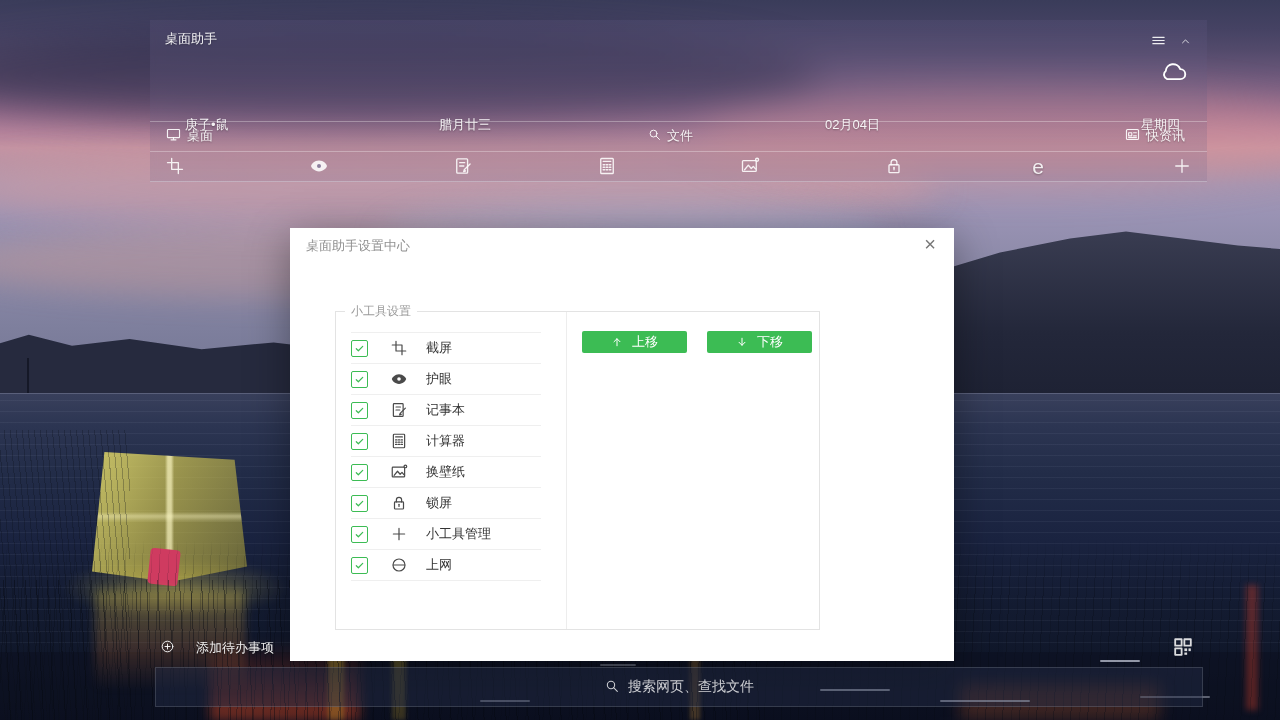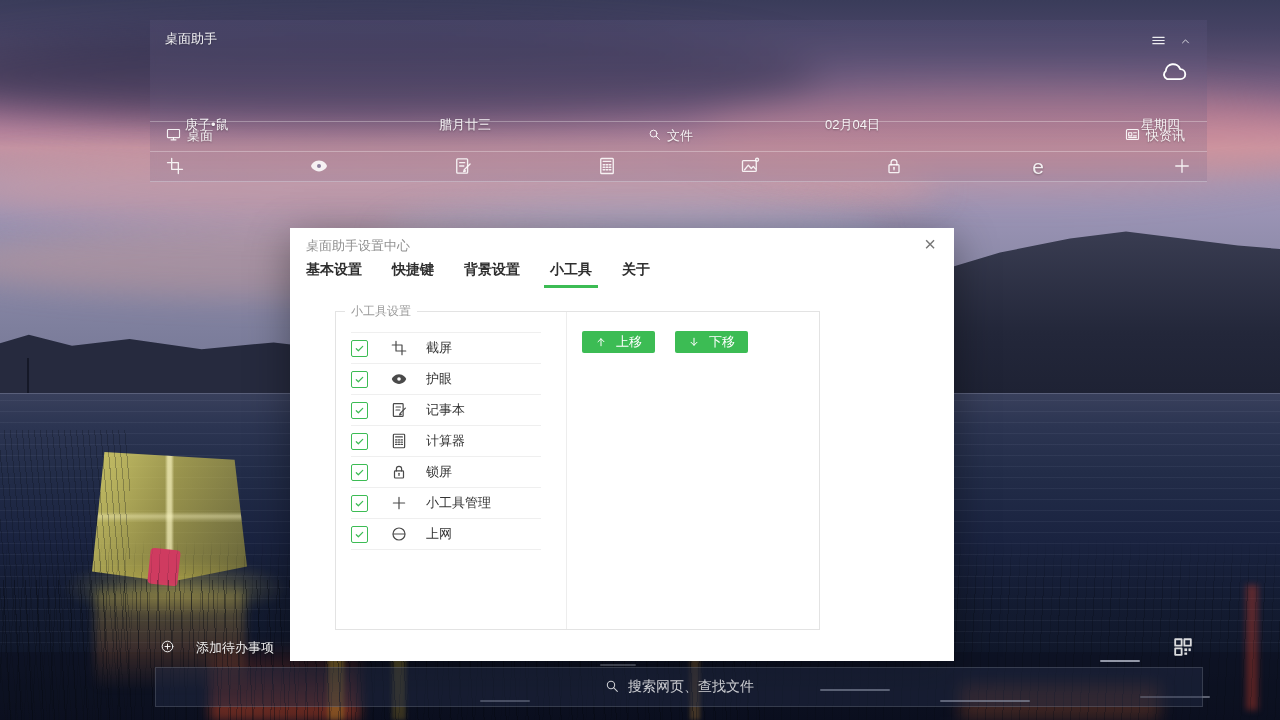--- a/index.html
+++ b/index.html
@@ -96,21 +96,21 @@
   .legend{position:absolute;top:-9px;left:9px;background:#fff;padding:0 6px;font-size:12px;color:#9a9a9a;}
   .vdiv{position:absolute;left:230px;top:0;bottom:0;width:1px;background:#ededed;}
   .wlist{position:absolute;left:15px;top:20px;width:190px;border-top:1px solid #efefef;}
   .wrow{height:30px;display:flex;align-items:center;border-bottom:1px solid #efefef;cursor:pointer;}
   .cbx{width:15px;height:15px;border:1px solid #3cbc54;border-radius:2px;background:#fff;
     display:flex;align-items:center;justify-content:center;margin-right:22px;flex:0 0 auto;}
   .cbx svg{stroke:#3cbc54;fill:none;stroke-width:2.6;stroke-linecap:round;stroke-linejoin:round;}
   .wicon{color:#4a4a4a;margin-right:18px;display:flex;}
   .wlabel{font-size:13px;color:#333;}
   .btns{position:absolute;left:246px;top:19px;display:flex;gap:20px;}
-  .gbtn{height:22px;padding:0 13px;background:#3cbc54;color:#fff;font-size:13px;border:none;
+  .gbtn{height:22px;padding:0 29px;background:#3cbc54;color:#fff;font-size:13px;border:none;
     border-radius:2px;display:flex;align-items:center;gap:9px;cursor:pointer;
     font-family:"Liberation Sans","DejaVu Sans",sans-serif;}
   .gbtn svg{stroke:#fff;fill:none;stroke-width:2;stroke-linecap:round;stroke-linejoin:round;}
 
   
   .addtodo{position:absolute;left:160px;top:639px;display:flex;align-items:center;gap:21px;
     color:rgba(255,255,255,.92);font-size:13px;text-shadow:0 1px 2px rgba(0,0,0,.5);cursor:pointer;}
   .searchbar{position:absolute;left:155px;top:667px;width:1048px;height:40px;box-sizing:border-box;
     background:rgba(35,45,70,.45);border:1px solid rgba(255,255,255,.14);
     display:flex;align-items:center;justify-content:center;gap:8px;
@@ -315,27 +315,20 @@
           <svg class="ic" width="20" height="20">
             <use href="#sym-plus"></use>
           </svg>
         </span>
     </div>
   </div>
 
   <div class="dialog">
     <div class="d-title">桌面助手设置中心</div>
     <div class="d-close">×</div>
-    <div class="tabs">
-      <div class="tab">基本设置</div>
-      <div class="tab">快捷键</div>
-      <div class="tab">背景设置</div>
-      <div class="tab active">小工具</div>
-      <div class="tab">关于</div>
-    </div>
     <div class="fieldset">
       <span class="legend">小工具设置</span>
       <div class="vdiv"></div>
       <div class="wlist">
         <div class="wrow">
           <span class="cbx">
               <svg width="11" height="11" viewBox="0 0 24 24">
                 <use href="#sym-check"></use>
               </svg>
             </span>
@@ -377,20 +370,33 @@
               <svg width="11" height="11" viewBox="0 0 24 24">
                 <use href="#sym-check"></use>
               </svg>
             </span>
           <span class="wicon">
               <svg class="ic" width="18" height="18">
                 <use href="#sym-calc"></use>
               </svg>
             </span>
           <span class="wlabel">计算器</span>
+        </div>
+        <div class="wrow">
+          <span class="cbx">
+              <svg width="11" height="11" viewBox="0 0 24 24">
+                <use href="#sym-check"></use>
+              </svg>
+            </span>
+          <span class="wicon">
+              <svg class="ic" width="18" height="18">
+                <use href="#sym-wallpaper"></use>
+              </svg>
+            </span>
+          <span class="wlabel">换壁纸</span>
         </div>
         <div class="wrow">
           <span class="cbx">
               <svg width="11" height="11" viewBox="0 0 24 24">
                 <use href="#sym-check"></use>
               </svg>
             </span>
           <span class="wicon">
               <svg class="ic" width="18" height="18">
                 <use href="#sym-lock"></use>

